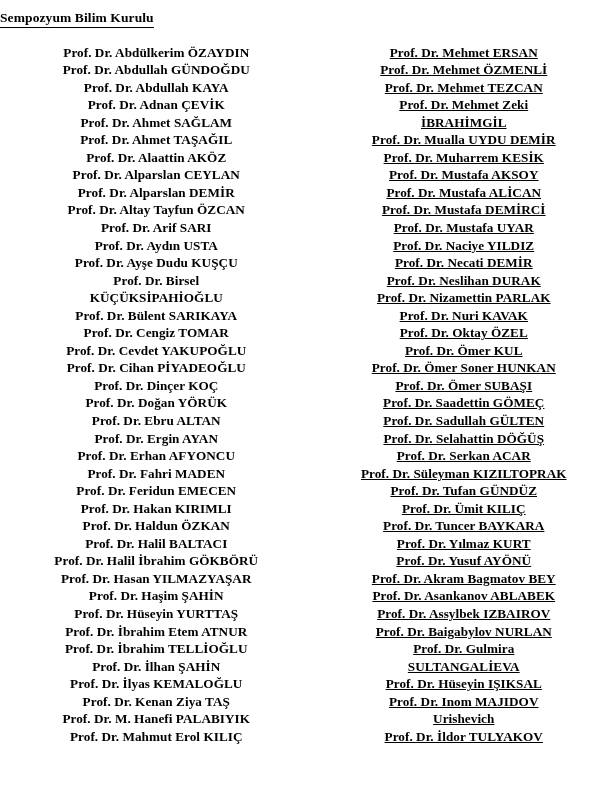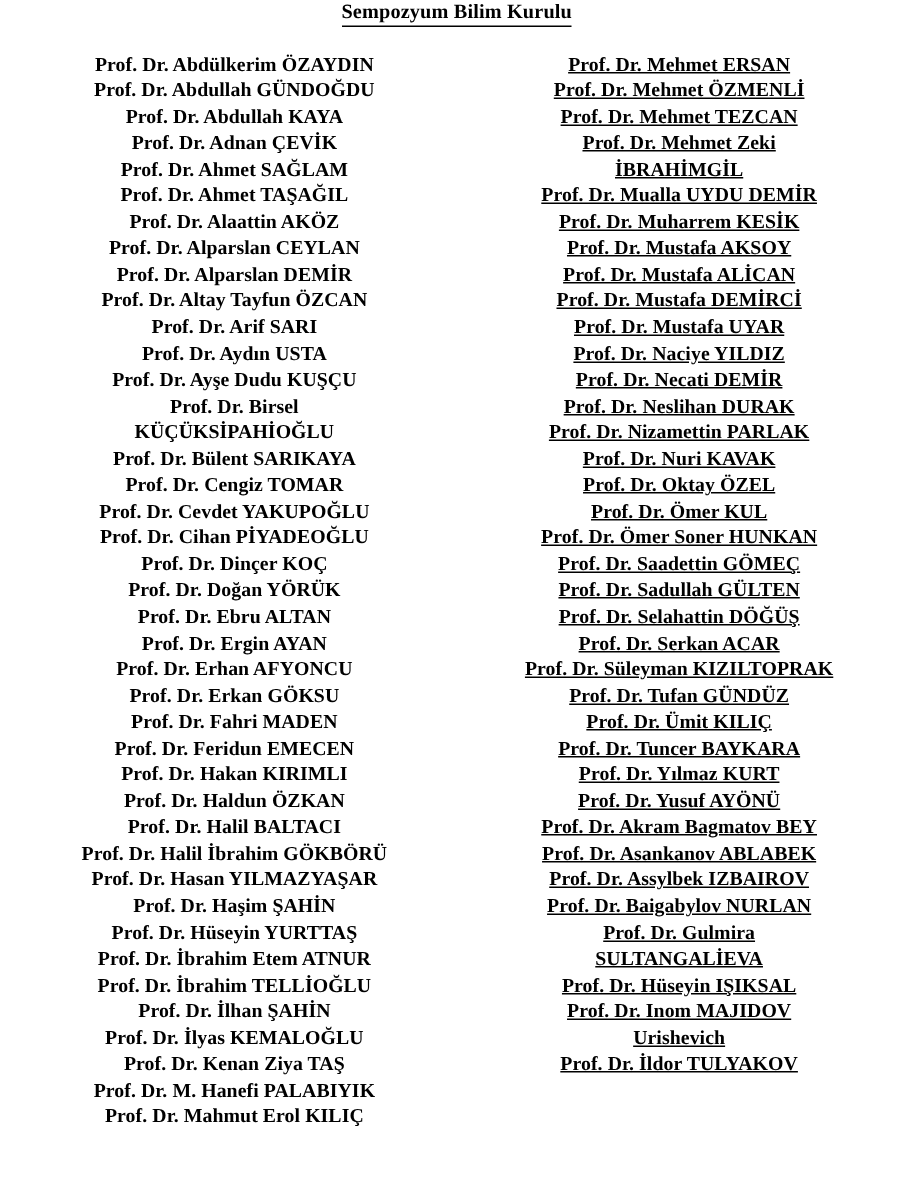--- a/index.html
+++ b/index.html
@@ -16,37 +16,39 @@
     overflow: hidden;
   }
   .page {
     position: relative;
     width: 609px;
     height: 786px;
     box-sizing: border-box;
     padding: 0;
   }
   .doc-title {
-    text-align: center;
+    text-align: left;
     font-weight: bold;
     font-size: 13.5px;
     line-height: 16px;
     letter-spacing: 0.1px;
     margin: 0;
+    padding-top: 10px;
   }
   .doc-title .title-text {
     display: inline-block;
     border-bottom: 1.2px solid #000;
     padding-bottom: 0.5px;
   }
   .columns {
     display: flex;
     flex-direction: row;
     align-items: flex-start;
     margin-top: 16px;
+    gap: 11px;
   }
   .column {
     flex: 0 0 50%;
     width: 50%;
     box-sizing: border-box;
   }
   .column.left {
     padding-left: 14px;
     padding-right: 6px;
   }
@@ -91,21 +93,20 @@
         <div class="name-line">KÜÇÜKSİPAHİOĞLU</div>
         <div class="name-line">Prof. Dr. Bülent SARIKAYA</div>
         <div class="name-line">Prof. Dr. Cengiz TOMAR</div>
         <div class="name-line">Prof. Dr. Cevdet YAKUPOĞLU</div>
         <div class="name-line">Prof. Dr. Cihan PİYADEOĞLU</div>
         <div class="name-line">Prof. Dr. Dinçer KOÇ</div>
         <div class="name-line">Prof. Dr. Doğan YÖRÜK</div>
         <div class="name-line">Prof. Dr. Ebru ALTAN</div>
         <div class="name-line">Prof. Dr. Ergin AYAN</div>
         <div class="name-line">Prof. Dr. Erhan AFYONCU</div>
-        <div class="name-line">Prof. Dr. Erkan GÖKSU</div>
         <div class="name-line">Prof. Dr. Fahri MADEN</div>
         <div class="name-line">Prof. Dr. Feridun EMECEN</div>
         <div class="name-line">Prof. Dr. Hakan KIRIMLI</div>
         <div class="name-line">Prof. Dr. Haldun ÖZKAN</div>
         <div class="name-line">Prof. Dr. Halil BALTACI</div>
         <div class="name-line">Prof. Dr. Halil İbrahim GÖKBÖRÜ</div>
         <div class="name-line">Prof. Dr. Hasan YILMAZYAŞAR</div>
         <div class="name-line">Prof. Dr. Haşim ŞAHİN</div>
         <div class="name-line">Prof. Dr. Hüseyin YURTTAŞ</div>
         <div class="name-line">Prof. Dr. İbrahim Etem ATNUR</div>
@@ -130,20 +131,21 @@
         <div class="name-line">Prof. Dr. Mustafa DEMİRCİ</div>
         <div class="name-line">Prof. Dr. Mustafa UYAR</div>
         <div class="name-line">Prof. Dr. Naciye YILDIZ</div>
         <div class="name-line">Prof. Dr. Necati DEMİR</div>
         <div class="name-line">Prof. Dr. Neslihan DURAK</div>
         <div class="name-line">Prof. Dr. Nizamettin PARLAK</div>
         <div class="name-line">Prof. Dr. Nuri KAVAK</div>
         <div class="name-line">Prof. Dr. Oktay ÖZEL</div>
         <div class="name-line">Prof. Dr. Ömer KUL</div>
         <div class="name-line">Prof. Dr. Ömer Soner HUNKAN</div>
+        <div class="name-line">Prof. Dr. Ömer SUBAŞI</div>
         <div class="name-line">Prof. Dr. Saadettin GÖMEÇ</div>
         <div class="name-line">Prof. Dr. Sadullah GÜLTEN</div>
         <div class="name-line">Prof. Dr. Selahattin DÖĞÜŞ</div>
         <div class="name-line">Prof. Dr. Serkan ACAR</div>
         <div class="name-line">Prof. Dr. Süleyman KIZILTOPRAK</div>
         <div class="name-line">Prof. Dr. Tufan GÜNDÜZ</div>
         <div class="name-line">Prof. Dr. Ümit KILIÇ</div>
         <div class="name-line">Prof. Dr. Tuncer BAYKARA</div>
         <div class="name-line">Prof. Dr. Yılmaz KURT</div>
         <div class="name-line">Prof. Dr. Yusuf AYÖNÜ</div>

